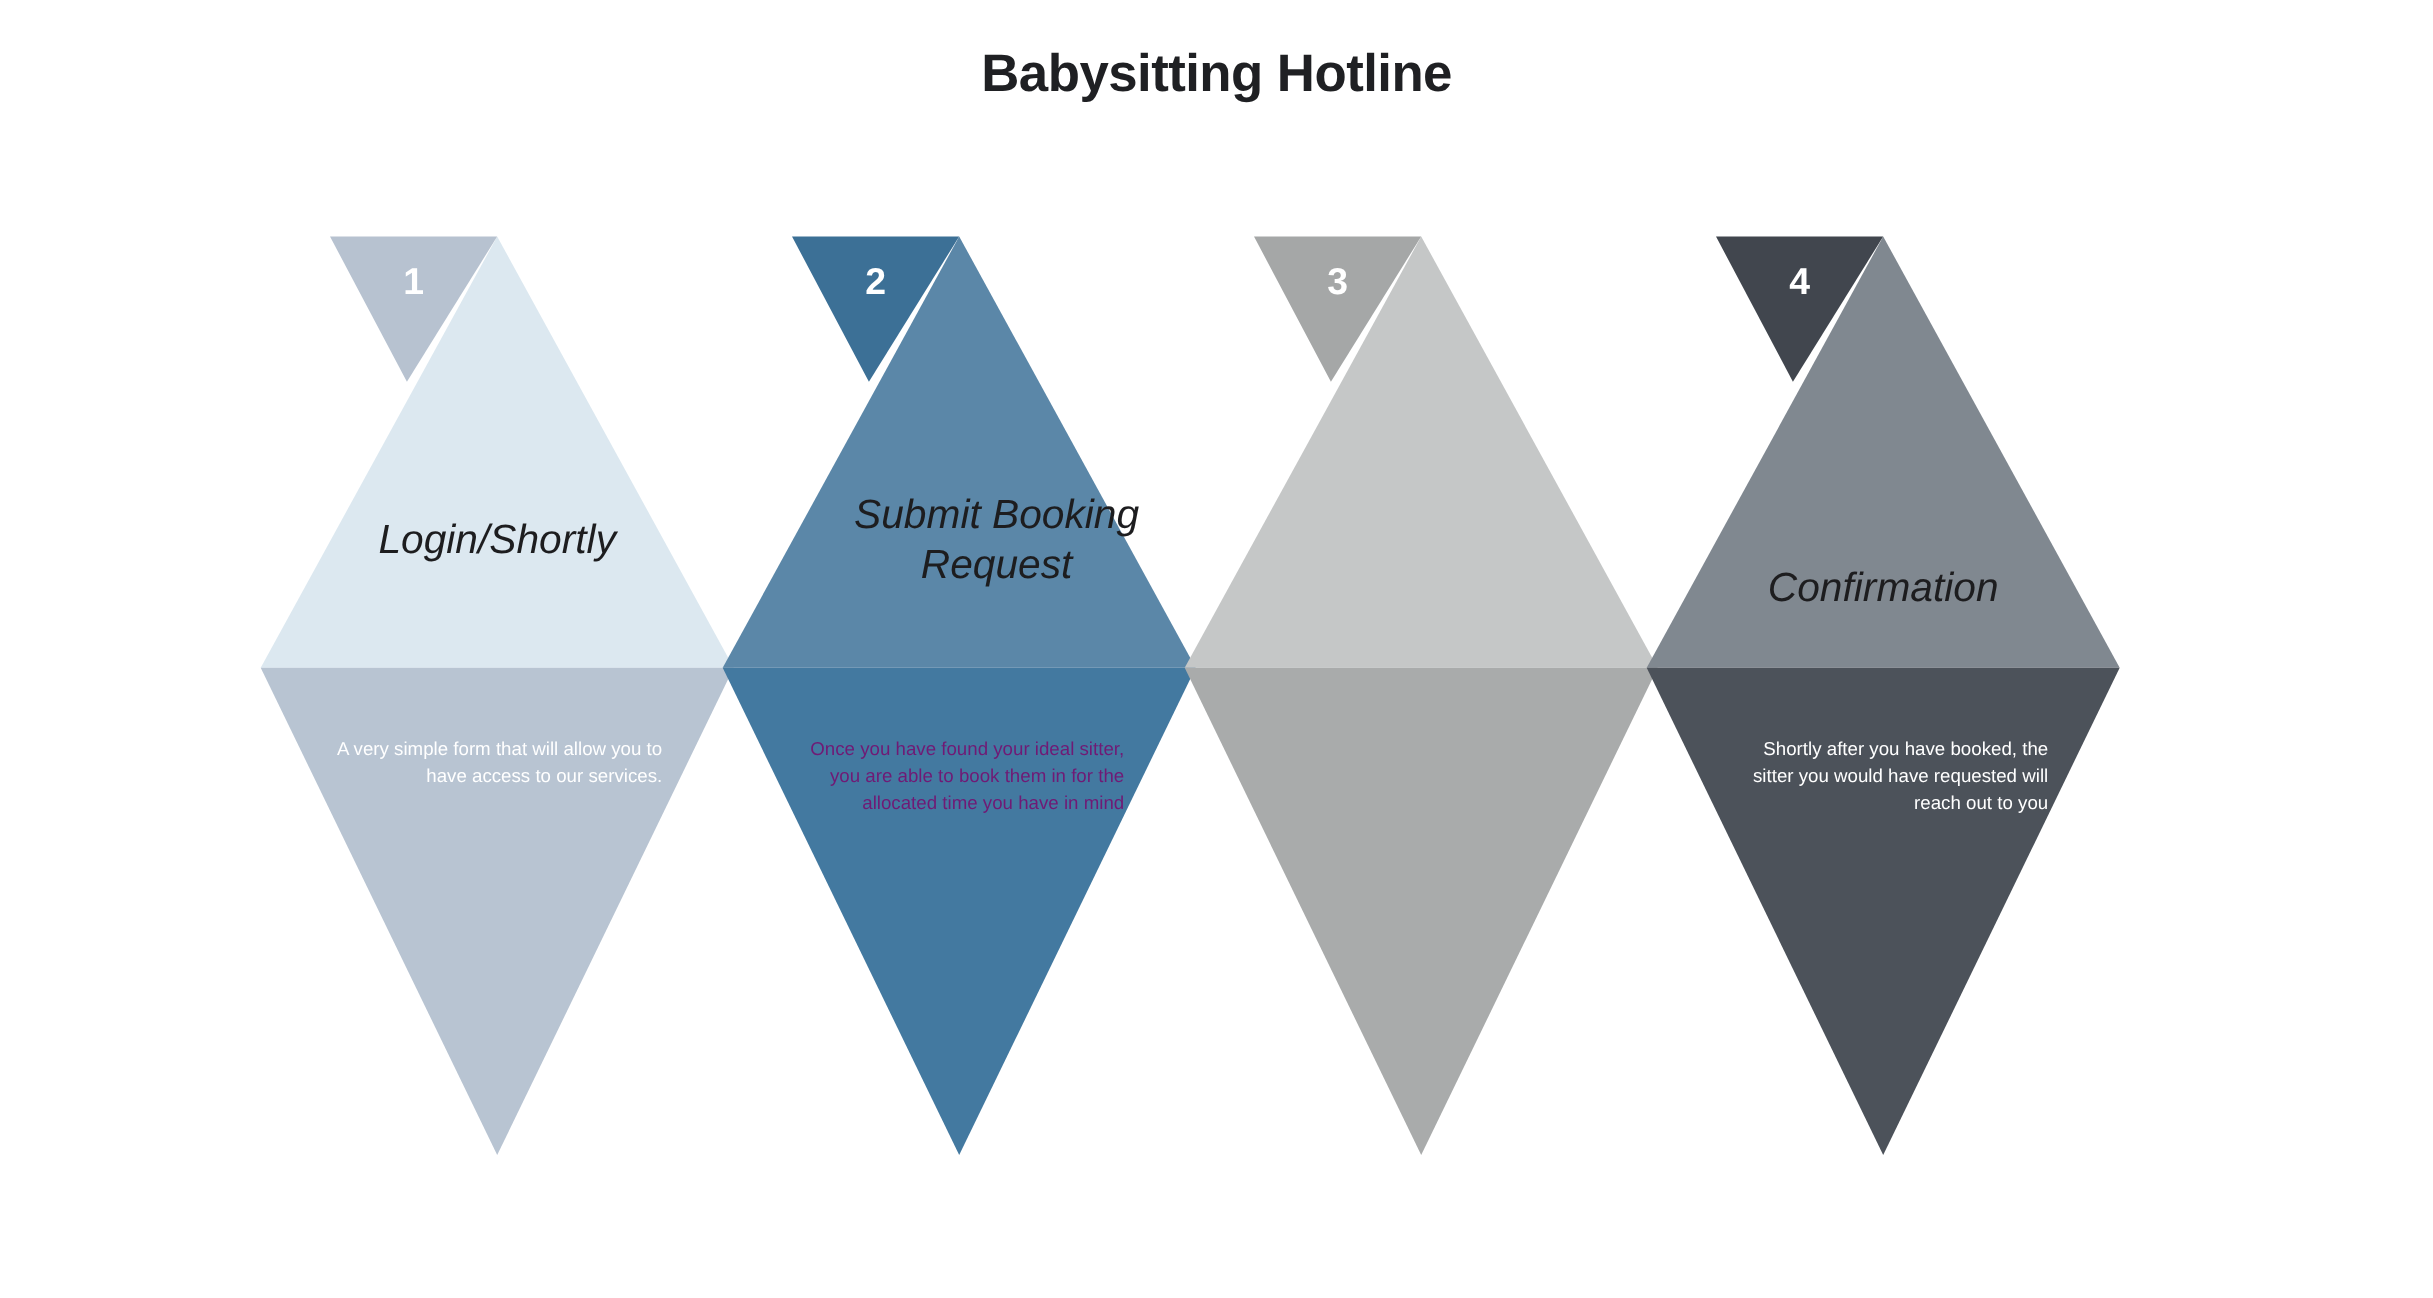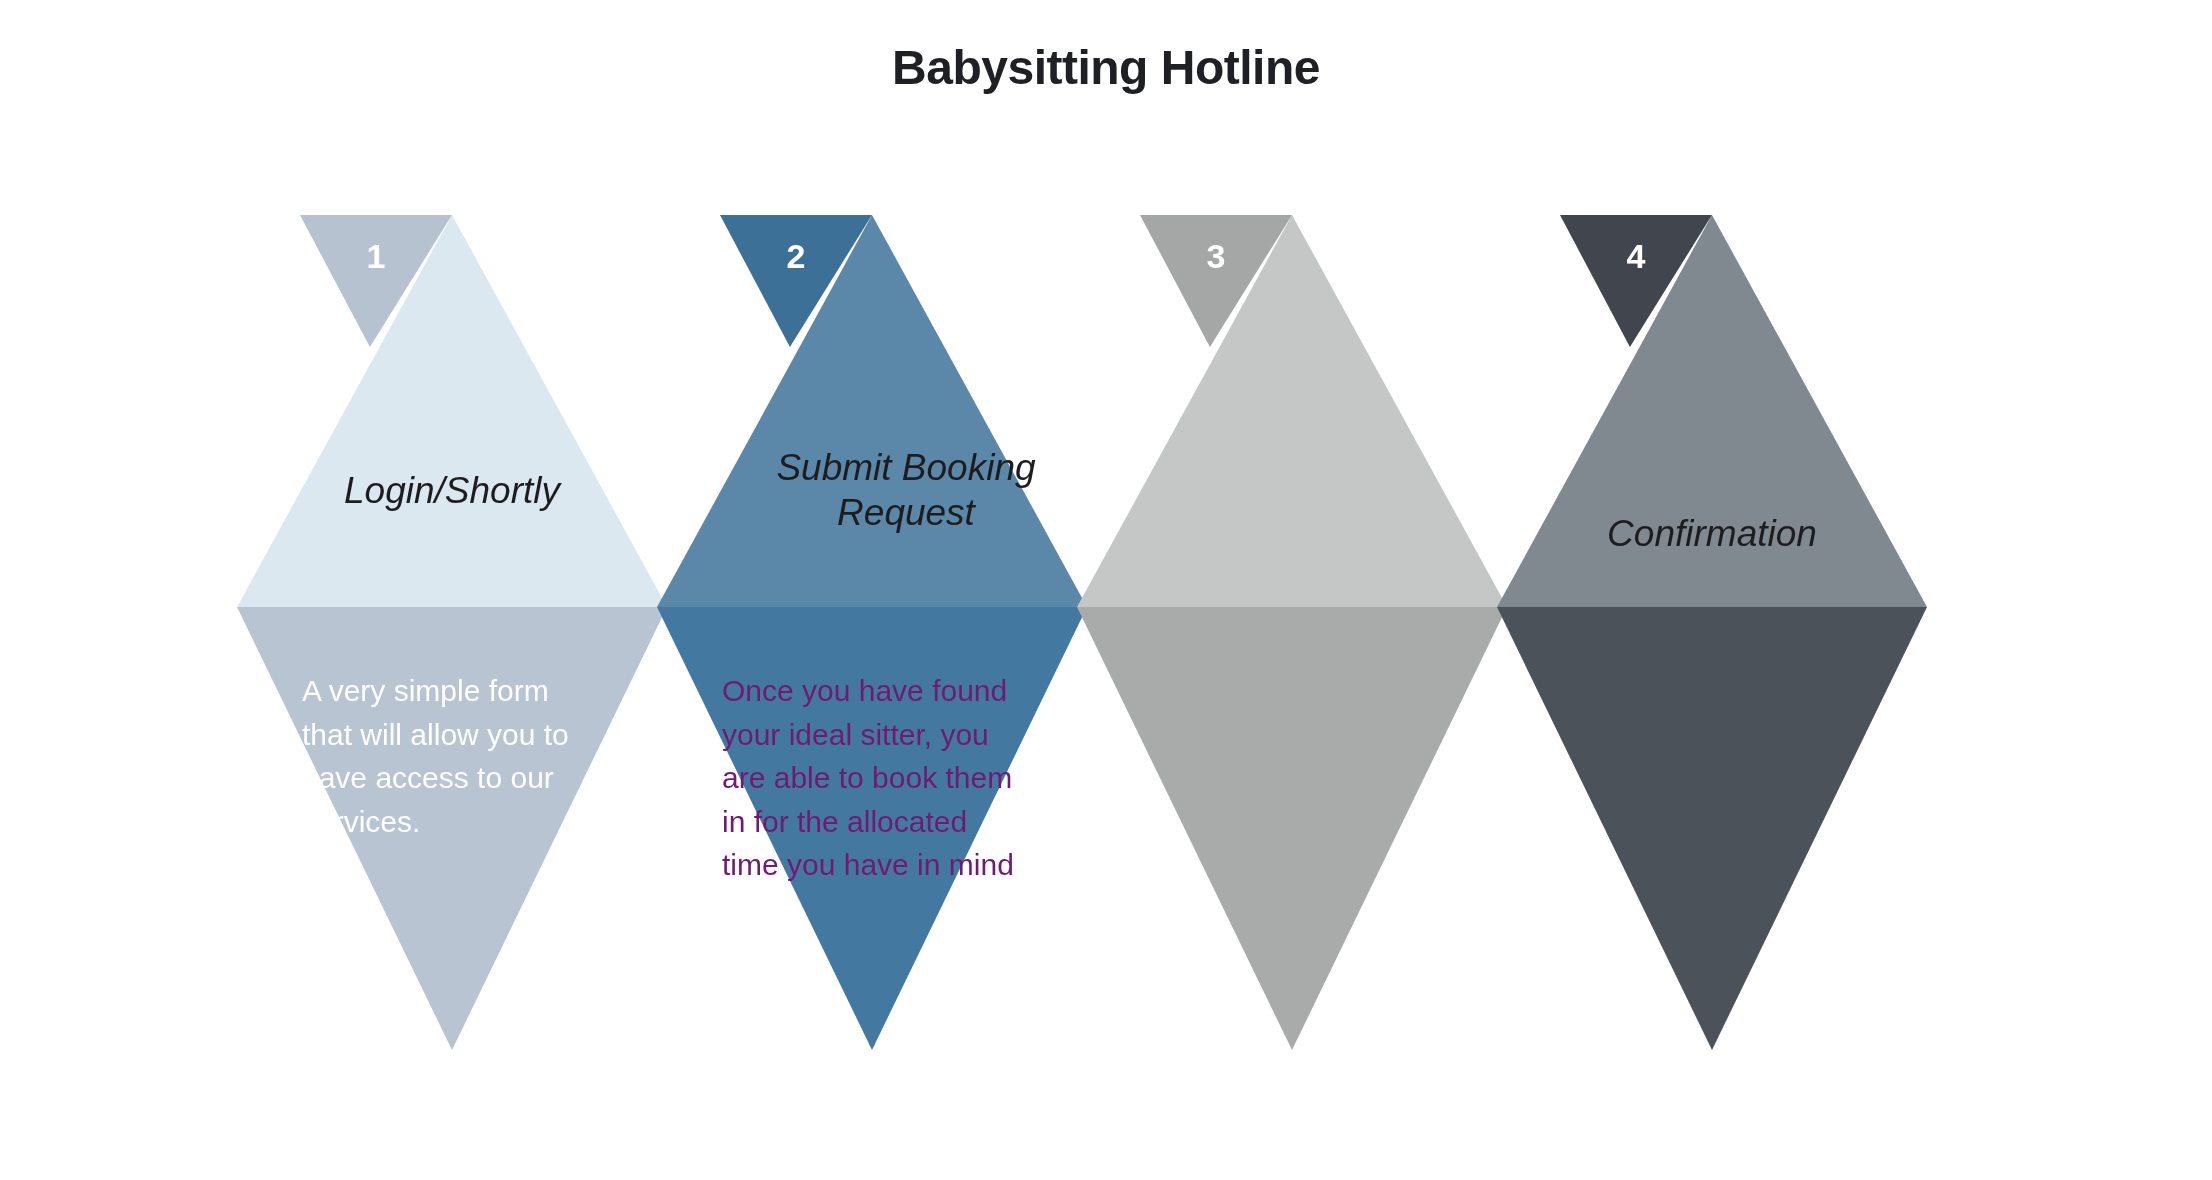--- a/index.html
+++ b/index.html
@@ -55,22 +55,22 @@
     text-align: center;
     font-style: italic;
     font-size: 37px;
     color: #1d1d1f;
     line-height: 1.22;
     white-space: pre-line;
   }
 
   .desc {
     position: absolute;
-    text-align: left;
-    font-size: 30px;
+    text-align: right;
+    font-size: 17px;
     color: #ffffff;
     line-height: 1.45;
   }
 
   .badge-num {
     position: absolute;
     font-size: 34px;
     font-weight: bold;
     color: #ffffff;
     text-align: center;
@@ -127,14 +127,15 @@
         <polygon points="1712,215 1927,607 1497,607" fill="#808890"></polygon>
       </svg>
       <svg class="badge" width="2212" height="1180" style="left: 0px; top: 0px;">
         <polygon points="1560,215 1712,215 1629.92,347" fill="#41464e"></polygon>
       </svg>
       <div class="badge-num" style="left: 1560px; top: 237px; width: 152px;">4</div>
       <svg class="tri-down" width="2212" height="1180" style="left: 0px; top: 0px;">
         <polygon points="1497,607 1927,607 1712,1050" fill="#4c525a"></polygon>
       </svg>
       <div class="label" style="width: 400px; left: 1512px; color: rgb(29, 29, 31); top: 467.5px; margin-top: 43px;">Confirmation</div>
+      <div class="desc" style="width: 300px; left: 1562px; top: 669px; color: rgb(255, 255, 255);">Shortly after you have booked, the sitter you would have requested will reach out to you</div>
     </div>
   </div>
 
 </body></html>

